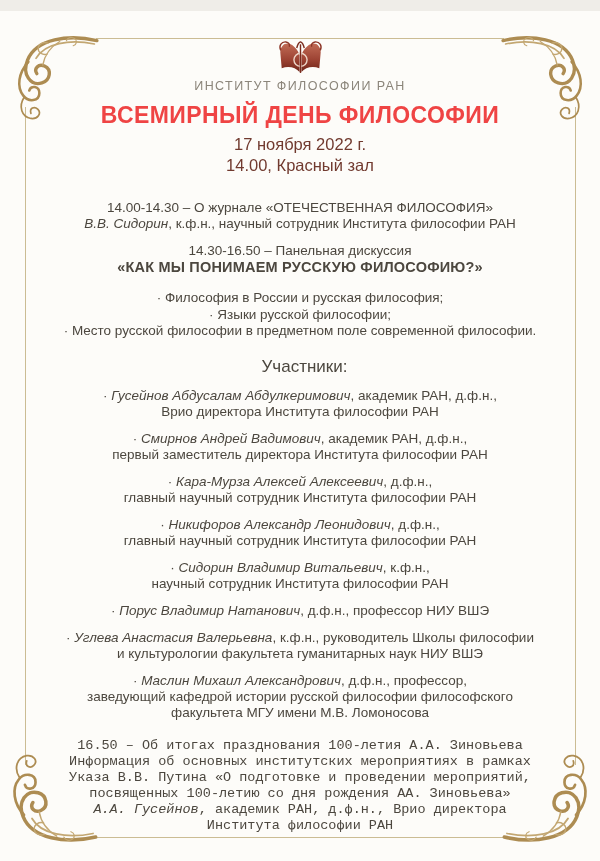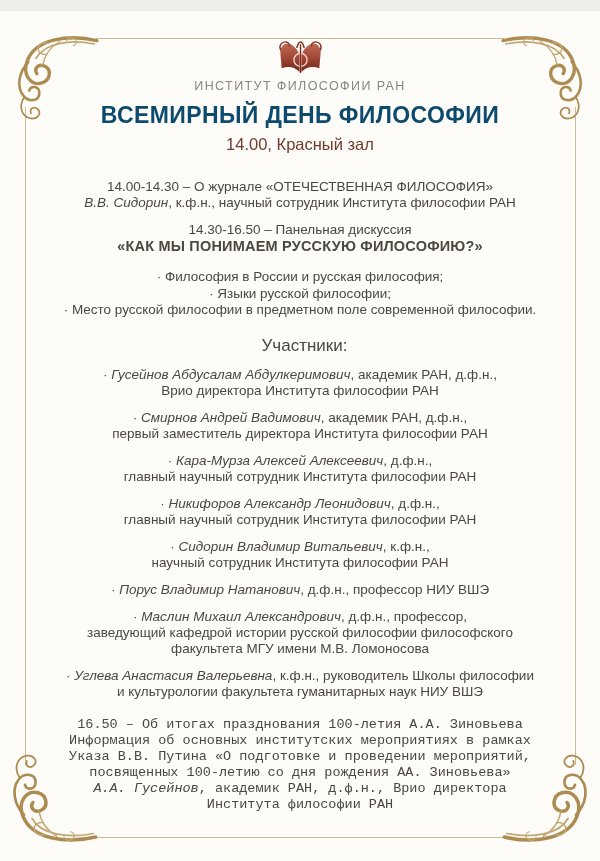--- a/index.html
+++ b/index.html
@@ -22,21 +22,21 @@
   .orn-br { right:9px;  top:742px; width:92px; height:92px; transform:scale(-1,-1); }
   .ornament svg { width:100%; height:100%; display:block; }
 
   .content { position:absolute; left:0; top:0; width:100%; text-align:center; padding-top:27px; box-sizing:border-box; }
 
   .logo { line-height:0; }
   .logo svg { width:47px; height:37px; }
 
   .org-name { margin-top:4px; font-size:12.5px; letter-spacing:1.4px; color:#8b857a; }
 
-  .main-title { margin:9px 0 5px; font-size:23px; font-weight:bold; letter-spacing:.4px; color:#0c4a6e; }
+  .main-title { margin:9px 0 5px; font-size:23px; font-weight:bold; letter-spacing:.4px; color:#ef4444; }
 
   .date-line { font-size:16.5px; line-height:21px; color:#713a2f; }
 
   .entry { font-size:13.5px; line-height:16px; margin:11px auto 0; width:548px; }
   .entry.first { margin-top:24px; }
   .it  { font-style:italic; }
   .pre { white-space:pre-line;text-align:center; }
   .panel-title { font-weight:bold; font-size:14.5px; letter-spacing:.2px; }
   .topics { line-height:16.5px; margin-top:14px; }
   .participants-heading { margin:17px 0 2px; font-size:17px; font-weight:normal; color:#4c473f;padding-left:9px; }
@@ -105,20 +105,21 @@
         <circle cx="50" cy="46" r="14" fill="none" stroke="#f1dccf" stroke-width="3" opacity="0.95"></circle>
         <path d="M50 74 L50 13" stroke="#7a2a1c" stroke-width="3"></path>
         <path d="M42 21 C44 13 47 9 50 8 C53 9 56 13 58 21" fill="none" stroke="#7a2a1c" stroke-width="3"></path>
       </svg>
     </div>
 
     <div class="org-name">ИНСТИТУТ ФИЛОСОФИИ РАН</div>
 
     <h1 class="main-title">ВСЕМИРНЫЙ ДЕНЬ ФИЛОСОФИИ</h1>
 
+    <div class="date-line">17 ноября 2022 г.</div>
     <div class="date-line">14.00, Красный зал</div>
 
     <p class="entry first"><span>14.00-14.30 – О журнале «ОТЕЧЕСТВЕННАЯ ФИЛОСОФИЯ»</span><br><span class="it">В.В. Сидорин</span><span class="pre">, к.ф.н., научный сотрудник Института философии РАН</span></p>
 
     <p class="entry"><span>14.30-16.50 – Панельная дискуссия</span><br><span class="panel-title">«КАК МЫ ПОНИМАЕМ РУССКУЮ ФИЛОСОФИЮ?»</span></p>
 
     <p class="entry topics"><span>· Философия в России и русская философия;</span><br><span>· Языки русской философии;</span><br><span>· Место русской философии в предметном поле современной философии.</span></p>
 
     <h2 class="participants-heading">Участники:</h2>
 
@@ -132,26 +133,26 @@
 главный научный сотрудник Института философии РАН</span></p>
 
     <p class="entry"><span>·</span> <span class="it">Никифоров Александр Леонидович</span><span class="pre">, д.ф.н.,
 главный научный сотрудник Института философии РАН</span></p>
 
     <p class="entry"><span>·</span> <span class="it">Сидорин Владимир Витальевич</span><span class="pre">, к.ф.н.,
 научный сотрудник Института философии РАН</span></p>
 
     <p class="entry"><span>·</span> <span class="it">Порус Владимир Натанович</span><span class="pre">, д.ф.н., профессор НИУ ВШЭ</span></p>
 
+    <p class="entry"><span>·</span> <span class="it">Углева Анастасия Валерьевна</span><span class="pre">, к.ф.н., руководитель Школы философии
+и культурологии факультета гуманитарных наук НИУ ВШЭ</span></p>
+
     <p class="entry"><span>·</span> <span class="it">Маслин Михаил Александрович</span><span class="pre">, д.ф.н., профессор,
 заведующий кафедрой истории русской философии философского
 факультета МГУ имени М.В. Ломоносова</span></p>
-
-    <p class="entry"><span>·</span> <span class="it">Углева Анастасия Валерьевна</span><span class="pre">, к.ф.н., руководитель Школы философии
-и культурологии факультета гуманитарных наук НИУ ВШЭ</span></p>
 
     <p class="entry closing"><span class="pre">16.50 – Об итогах празднования 100-летия А.А. Зиновьева
 Информация об основных институтских мероприятиях в рамках
 Указа В.В. Путина «О подготовке и проведении мероприятий,
 посвященных 100-летию со дня рождения АА. Зиновьева»</span><br><span class="it">А.А. Гусейнов</span><span class="pre">, академик РАН, д.ф.н., Врио директора
 Института философии РАН</span></p>
 
   </div>
 </div>
 

